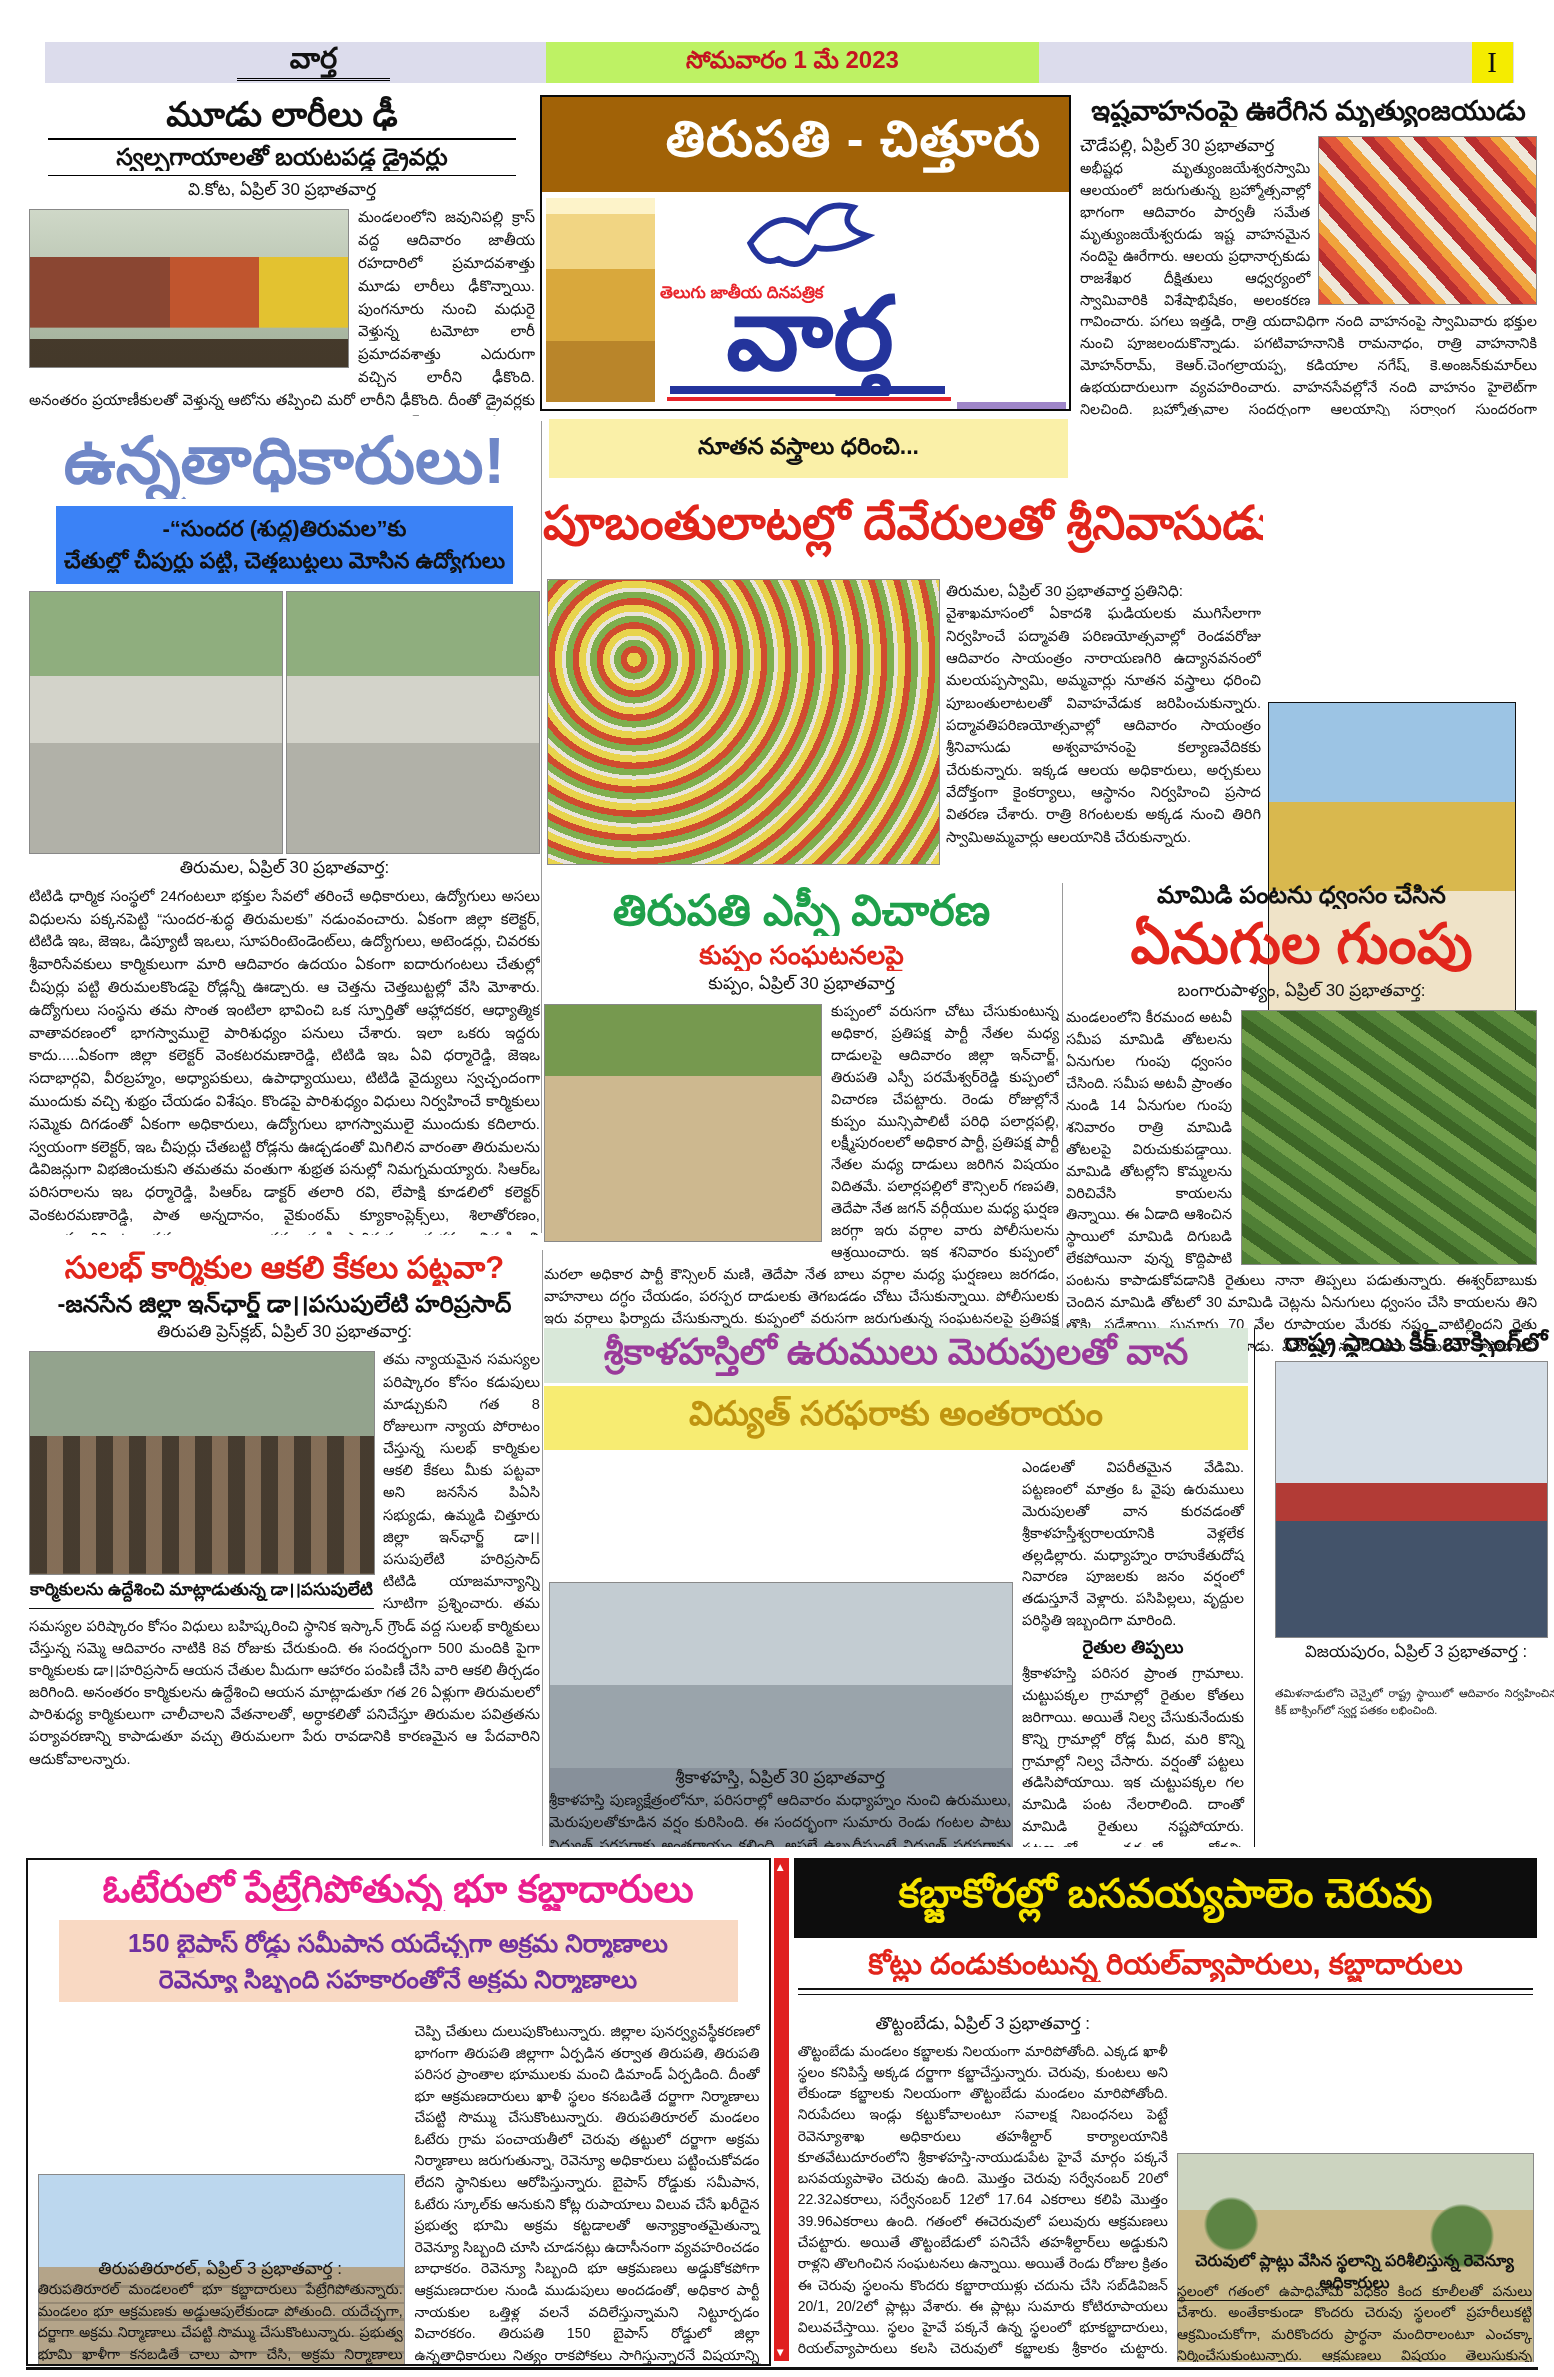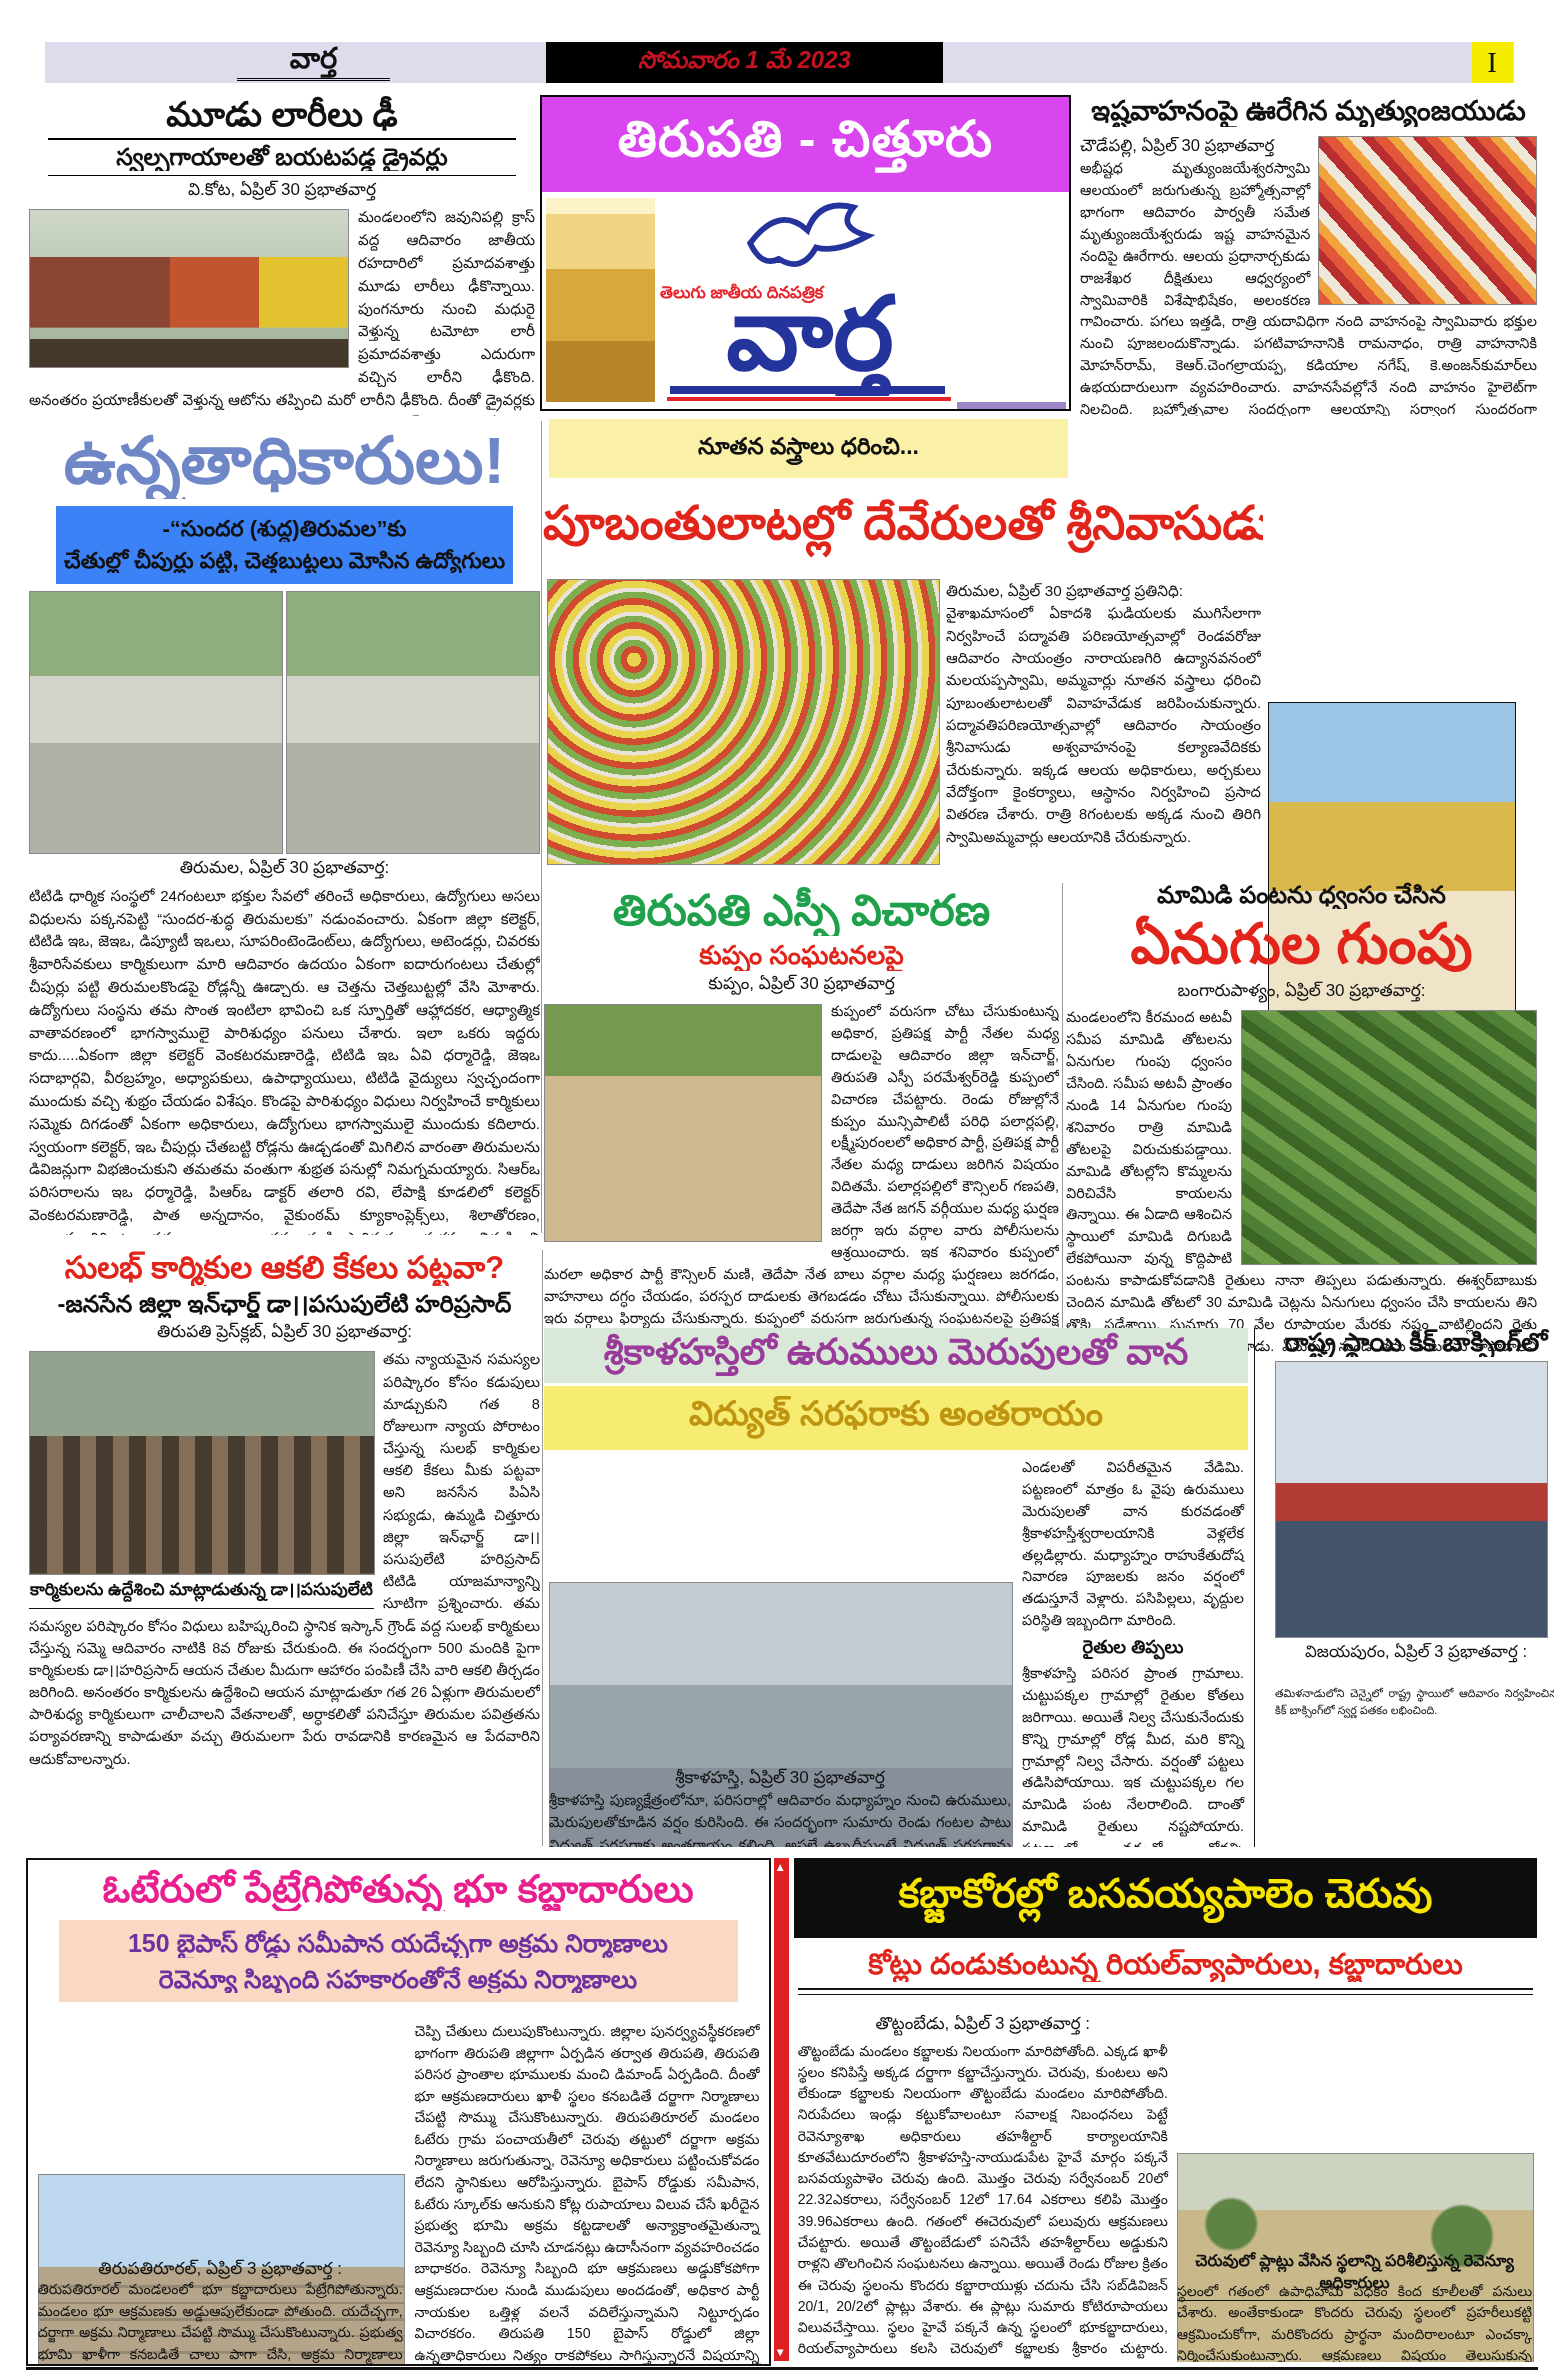--- a/index.html
+++ b/index.html
@@ -41,42 +41,42 @@
     radial-gradient(circle at 15% 30%,#5d8444 0 7%,transparent 8%),
     linear-gradient(180deg,#ccd4c0 0 24%,#c9b98a 24%);}
 </style>
 </head>
 <body>
 
 <div id="page">
 
   <div class="abs" style="left:45px;top:42px;width:1469px;height:41px;background:#dcdcec;">
     <div class="abs" style="left:192px;top:0;width:153px;height:36px;font-size:29px;font-weight:bold;text-align:center;border-bottom:3.8px double #000;">వార్త</div>
-    <div class="abs flex-c" style="left:501px;top:0;width:397px;height:41px;background:#000000;font-style:italic;">
+    <div class="abs flex-c" style="left:501px;top:0;width:493px;height:41px;background:#bef264;">
       <span style="color:#c41320;font-weight:bold;font-size:24px;">సోమవారం  1 మే  2023</span>
     </div>
     <div class="abs flex-c" style="right:1.3px;top:0;width:41px;height:41px;background:#f5ec00;">
       <span style="font-family:'Liberation Serif',serif;font-size:29px;">I</span>
     </div>
   </div>
 
   <div class="art" style="left:29px;top:95px;width:506px;height:321px;">
     <div class="hd nowrap" style="font-size:34px;">మూడు లారీలు ఢీ</div>
     <div class="rule"></div>
     <div class="hd nowrap" style="font-size:23.6px;">స్వల్పగాయాలతో బయటపడ్డ డ్రైవర్లు</div>
     <div class="rule thin"></div>
     <div class="dateline">వి.కోట, ఏప్రిల్ 30 ప్రభాతవార్త</div>
     <div style="height:215px;overflow:hidden;">
       <div class="photo p-truck" style="float:left;width:318px;height:157px;margin:2.6px 9px 2.6px 0;"></div>
       <div class="body" style="font-size:15px;">మండలంలోని జవునిపల్లి క్రాస్ వద్ద ఆదివారం జాతీయ రహదారిలో ప్రమాదవశాత్తు మూడు లారీలు ఢీకొన్నాయి. పుంగనూరు నుంచి మధురై వెళ్తున్న టమోటా లారీ ప్రమాదవశాత్తు ఎదురుగా వచ్చిన లారీని ఢీకొంది. అనంతరం ప్రయాణీకులతో వెళ్తున్న ఆటోను తప్పించి మరో లారీని ఢీకొంది. దీంతో డ్రైవర్లకు స్వల్పగాయాలయ్యాయి. విషయం తెలుసుకున్న ఎస్సై రాంభూపాల్ అక్కడకు చేరుకుని ట్రాఫిక్ క్లియర్ చేశారు.</div>
     </div>
   </div>
 
   <div class="art" style="left:540px;top:95px;width:527px;height:312px;border:2.6px solid #0a0a0a;background:#fff;">
-    <div class="abs flex-c" style="left:0;top:0;width:527px;height:95px;background:#d946ef;">
+    <div class="abs flex-c" style="left:0;top:0;width:527px;height:95px;background:#a16207;padding-left:48px;">
       <span class="nowrap" style="color:#fff;font-weight:bold;font-size:50px;letter-spacing:1.3px;">తిరుపతి - చిత్తూరు</span>
     </div>
     <div class="abs photo p-temple" style="left:3.8px;top:101px;width:109px;height:204px;border:none;"></div>
     <div class="abs" style="left:192px;top:96px;width:147px;height:86px;">
       <svg viewBox="0 0 100 60" width="147" height="86">
         <path d="M10 35 Q30 8 50 26 Q58 4 82 10 Q70 24 92 30 Q70 42 56 38 Q46 56 30 46 Q18 52 10 35 Z" fill="#ffffff" stroke="#24349c" stroke-width="4"></path>
       </svg>
     </div>
     <div class="abs nowrap" style="left:118px;top:186px;width:204px;font-size:16.6px;font-weight:bold;color:#e8242a;">తెలుగు జాతీయ దినపత్రిక</div>
     <div class="abs nowrap" style="left:118px;top:184px;width:300px;height:115px;font-size:102px;font-weight:bold;color:#24349c;text-align:center;line-height:1.05;">వార్త</div>

